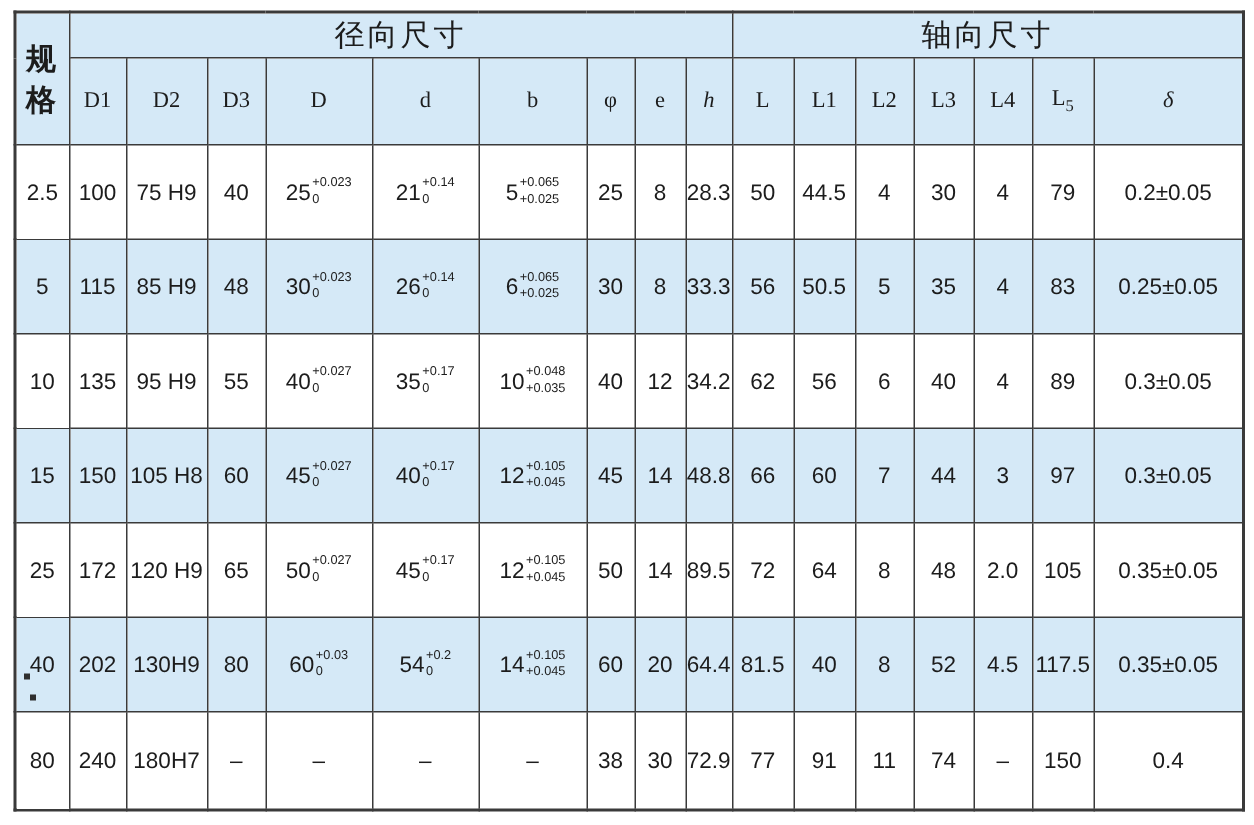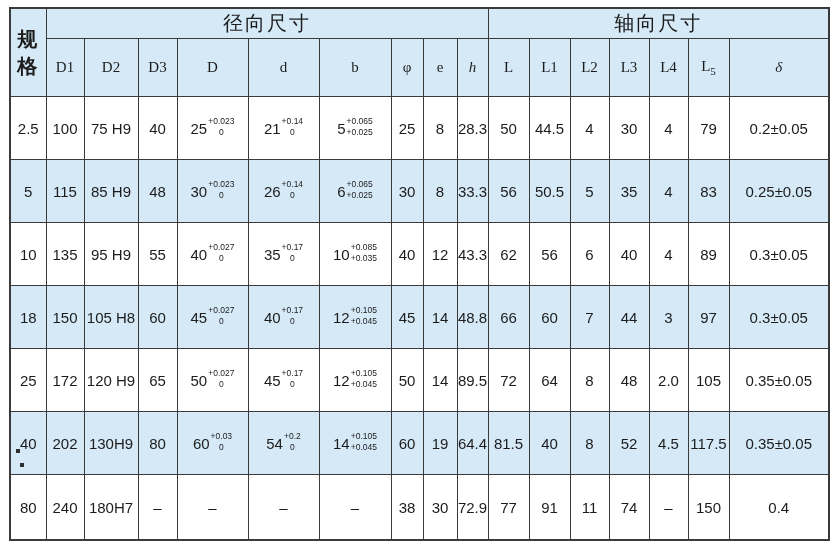--- a/index.html
+++ b/index.html
@@ -30,21 +30,21 @@
   tr.shaded td{background:#d5e9f7;}
   .spec-col{font-size:15px;font-weight:bold;}
   .spec-cell{position:relative;}
   .italic-var{font-family:"DejaVu Serif","Liberation Serif",serif;font-style:italic;font-weight:normal;}
   .delta-h{font-size:14px;}
   sub{font-size:11px;}
   
   .tol{display:inline-flex;align-items:center;justify-content:center;}
   .tol .tv{font-size:15px;}
   .tol .stack{
-    display:inline-flex;flex-direction:column;align-items:center;
+    display:inline-flex;flex-direction:column;align-items:flex-start;
     font-size:8.5px;line-height:1.25;margin-left:1px;transform:translateY(-1px);
   }
   
   .artifact{position:absolute;width:4px;height:4px;background:#2f2f2f;display:block;}
   .artifact.a1{left:5px;top:37px;}
   .artifact.a2{left:9px;bottom:7px;}
 </style>
 </head>
 <body>
 
@@ -183,37 +183,37 @@
         <td><span class="tol">
             <span class="tv">35</span>
             <span class="stack">
               <span class="sup">+0.17</span>
               <span class="sub">0</span>
             </span>
           </span></td>
         <td><span class="tol">
             <span class="tv">10</span>
             <span class="stack">
-              <span class="sup">+0.085</span>
+              <span class="sup">+0.048</span>
               <span class="sub">+0.035</span>
             </span>
           </span></td>
         <td>40</td>
         <td>12</td>
-        <td>43.3</td>
+        <td>34.2</td>
         <td>62</td>
         <td>56</td>
         <td>6</td>
         <td>40</td>
         <td>4</td>
         <td>89</td>
         <td>0.3±0.05</td>
       </tr>
       <tr class="shaded">
-        <td class="spec-cell">18</td>
+        <td class="spec-cell">15</td>
         <td>150</td>
         <td>105 H8</td>
         <td>60</td>
         <td><span class="tol">
             <span class="tv">45</span>
             <span class="stack">
               <span class="sup">+0.027</span>
               <span class="sub">0</span>
             </span>
           </span></td>
@@ -299,21 +299,21 @@
             </span>
           </span></td>
         <td><span class="tol">
             <span class="tv">14</span>
             <span class="stack">
               <span class="sup">+0.105</span>
               <span class="sub">+0.045</span>
             </span>
           </span></td>
         <td>60</td>
-        <td>19</td>
+        <td>20</td>
         <td>64.4</td>
         <td>81.5</td>
         <td>40</td>
         <td>8</td>
         <td>52</td>
         <td>4.5</td>
         <td>117.5</td>
         <td>0.35±0.05</td>
       </tr>
       <tr>

